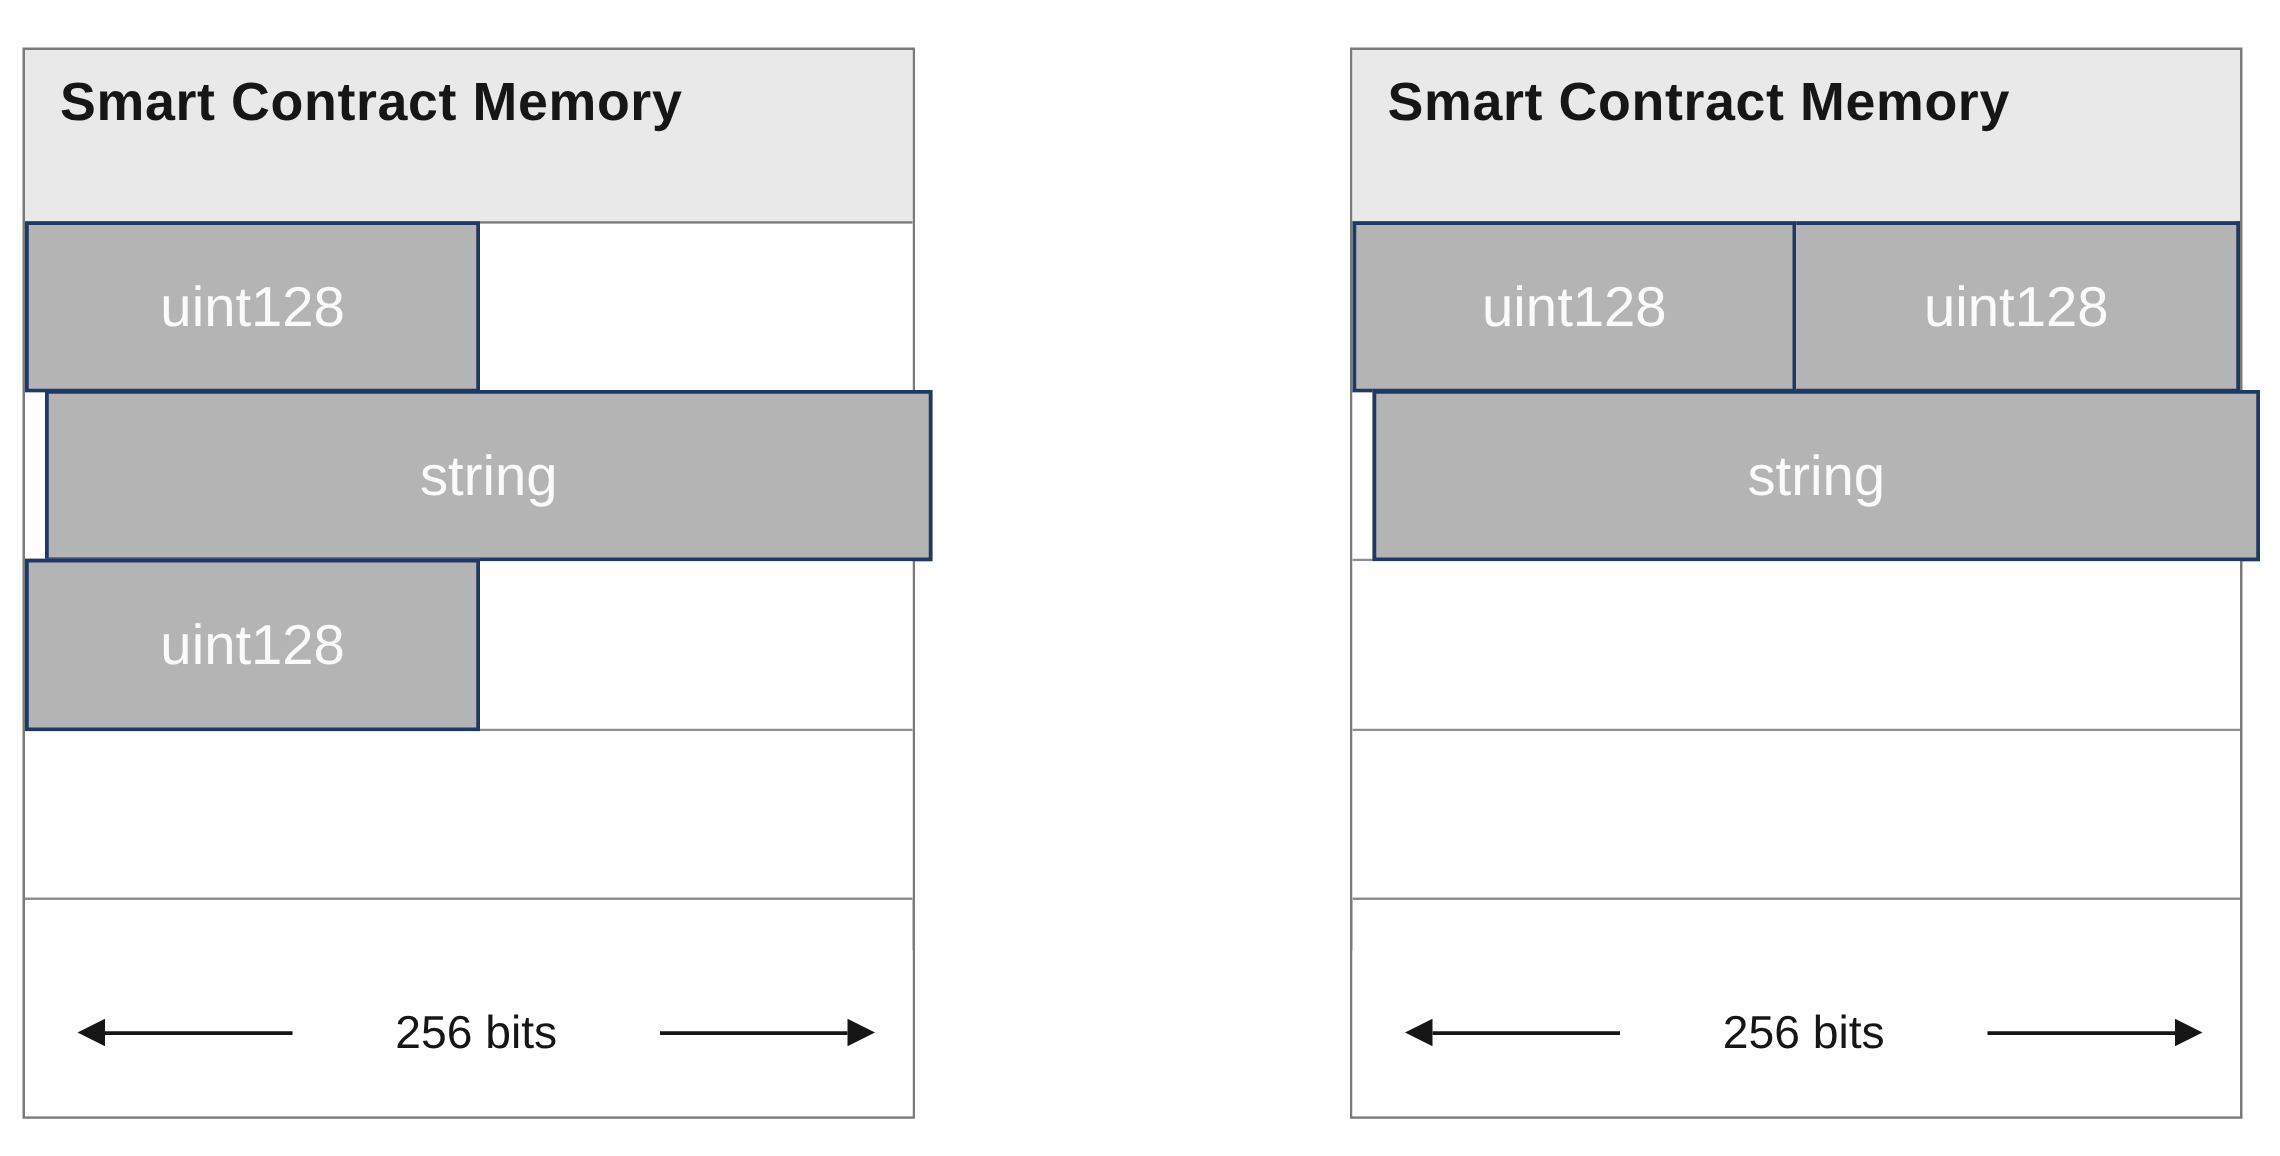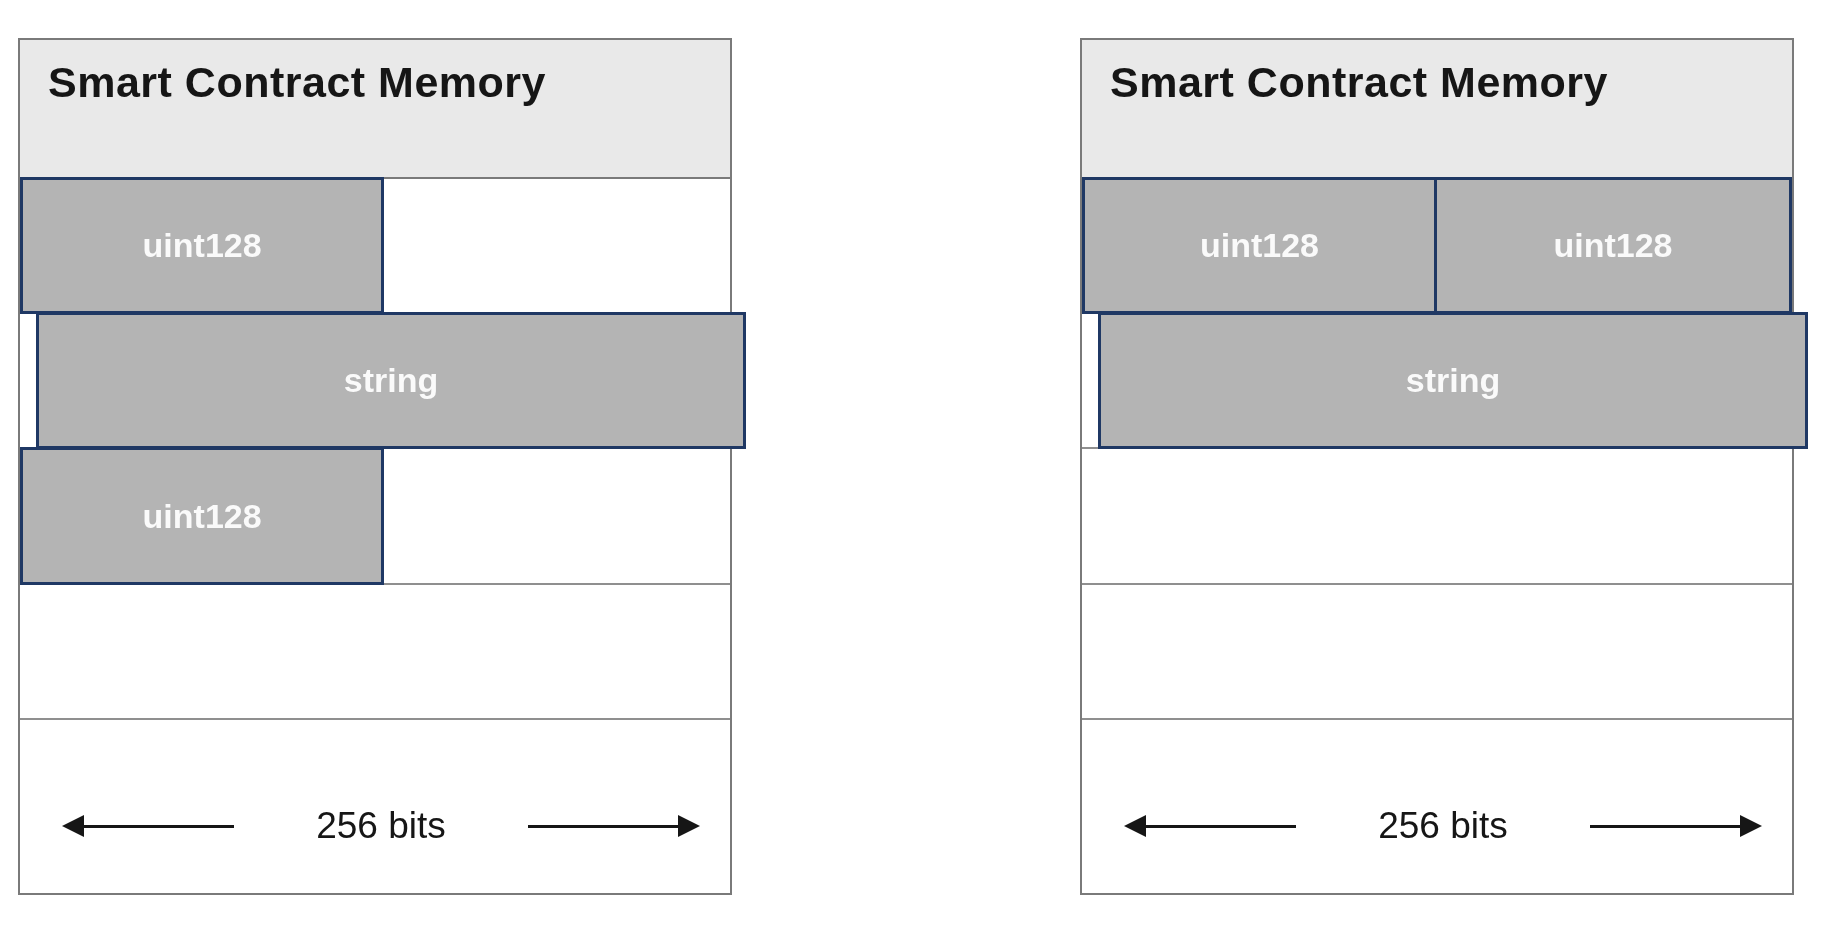--- a/index.html
+++ b/index.html
@@ -49,22 +49,21 @@
     border: 3px solid var(--block-border, #1f3864);
     box-sizing: border-box;
     display: flex; align-items: center; justify-content: center;
   }
   .block--half   { left: 0; width: 51.3%; }
   .block--full   { left: 16px; width: 100%; }
   .block--cell-l { left: 0; width: 50%; }
   .block--cell-r { left: 50%; width: 50%; border-left: none; }
   .block__label {
     color: var(--block-text, #fafafa);
-    font-size: 34px;
-    font-weight: bold;
+    font-size: 45px;
   }
 
   .footer {
     display: flex; align-items: center; justify-content: space-between;
     padding: 0 30px 0 42px;
     box-sizing: border-box;
   }
   .footer__label {
     font-size: 37px;
     color: var(--title-color, #161616);

